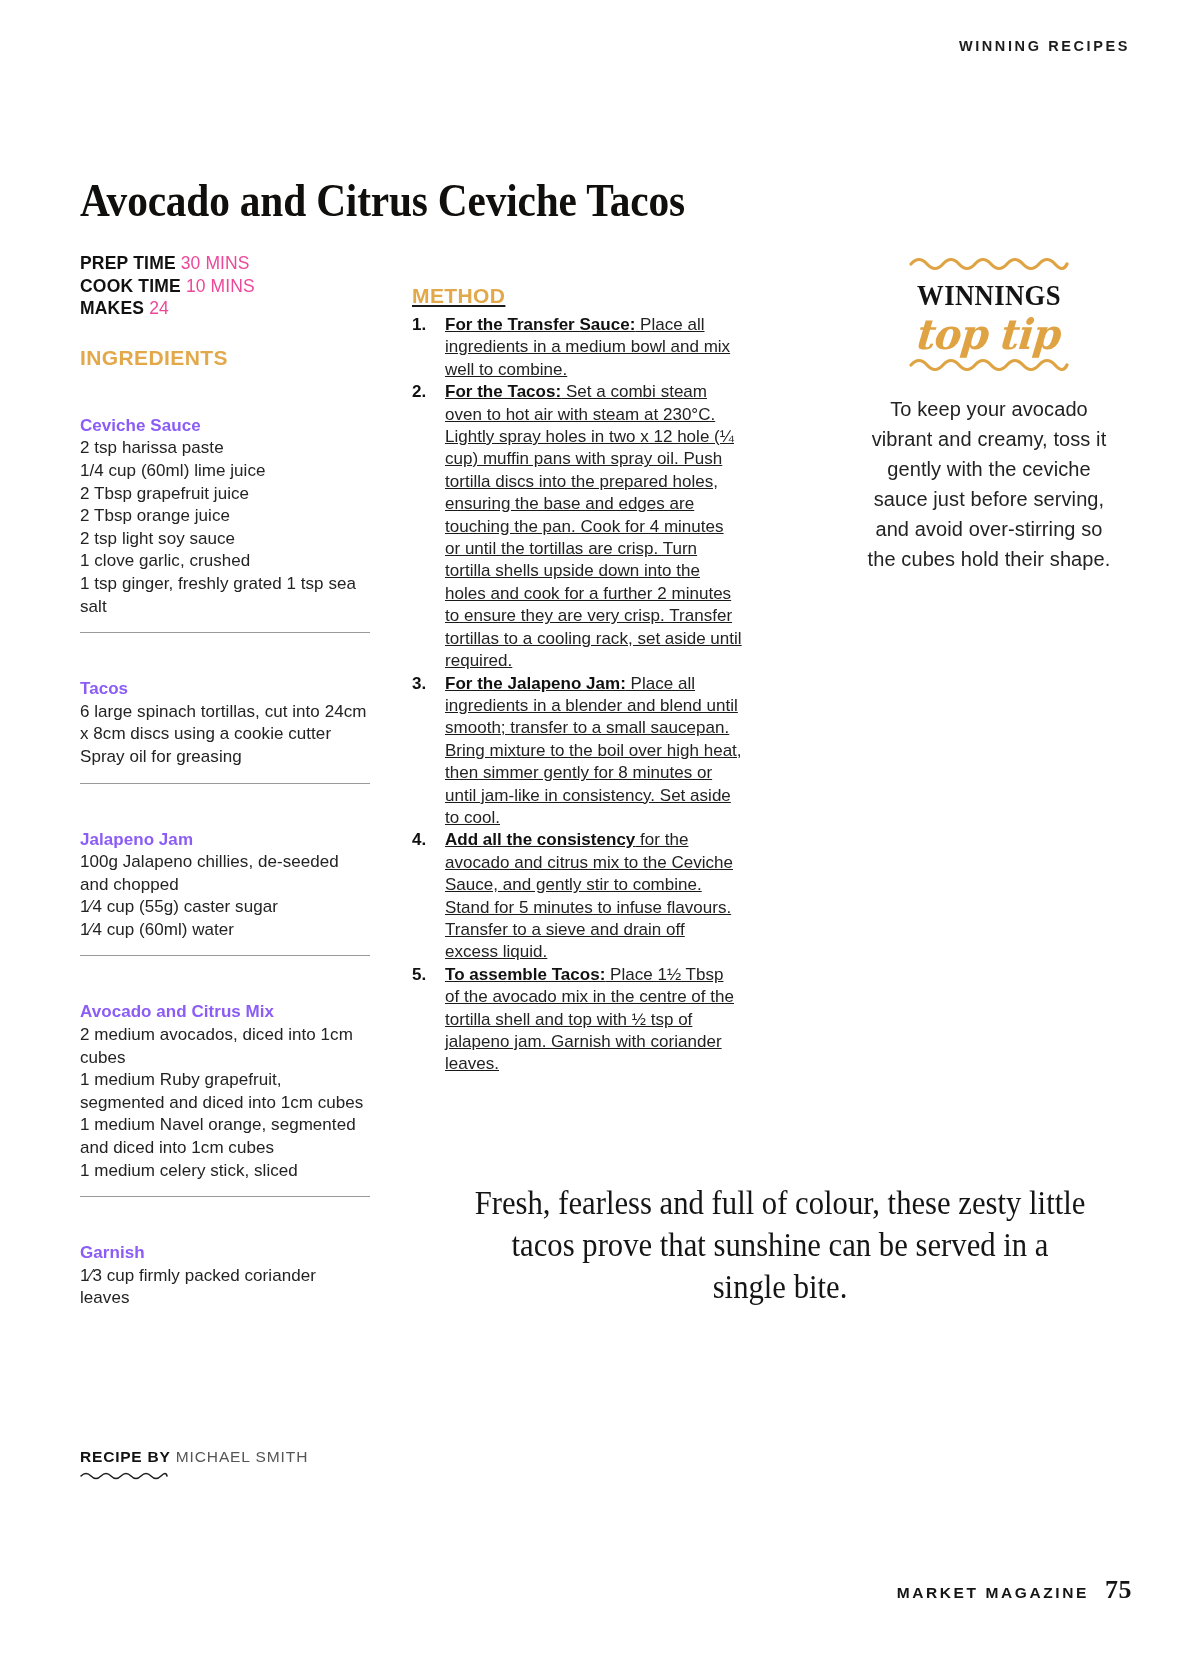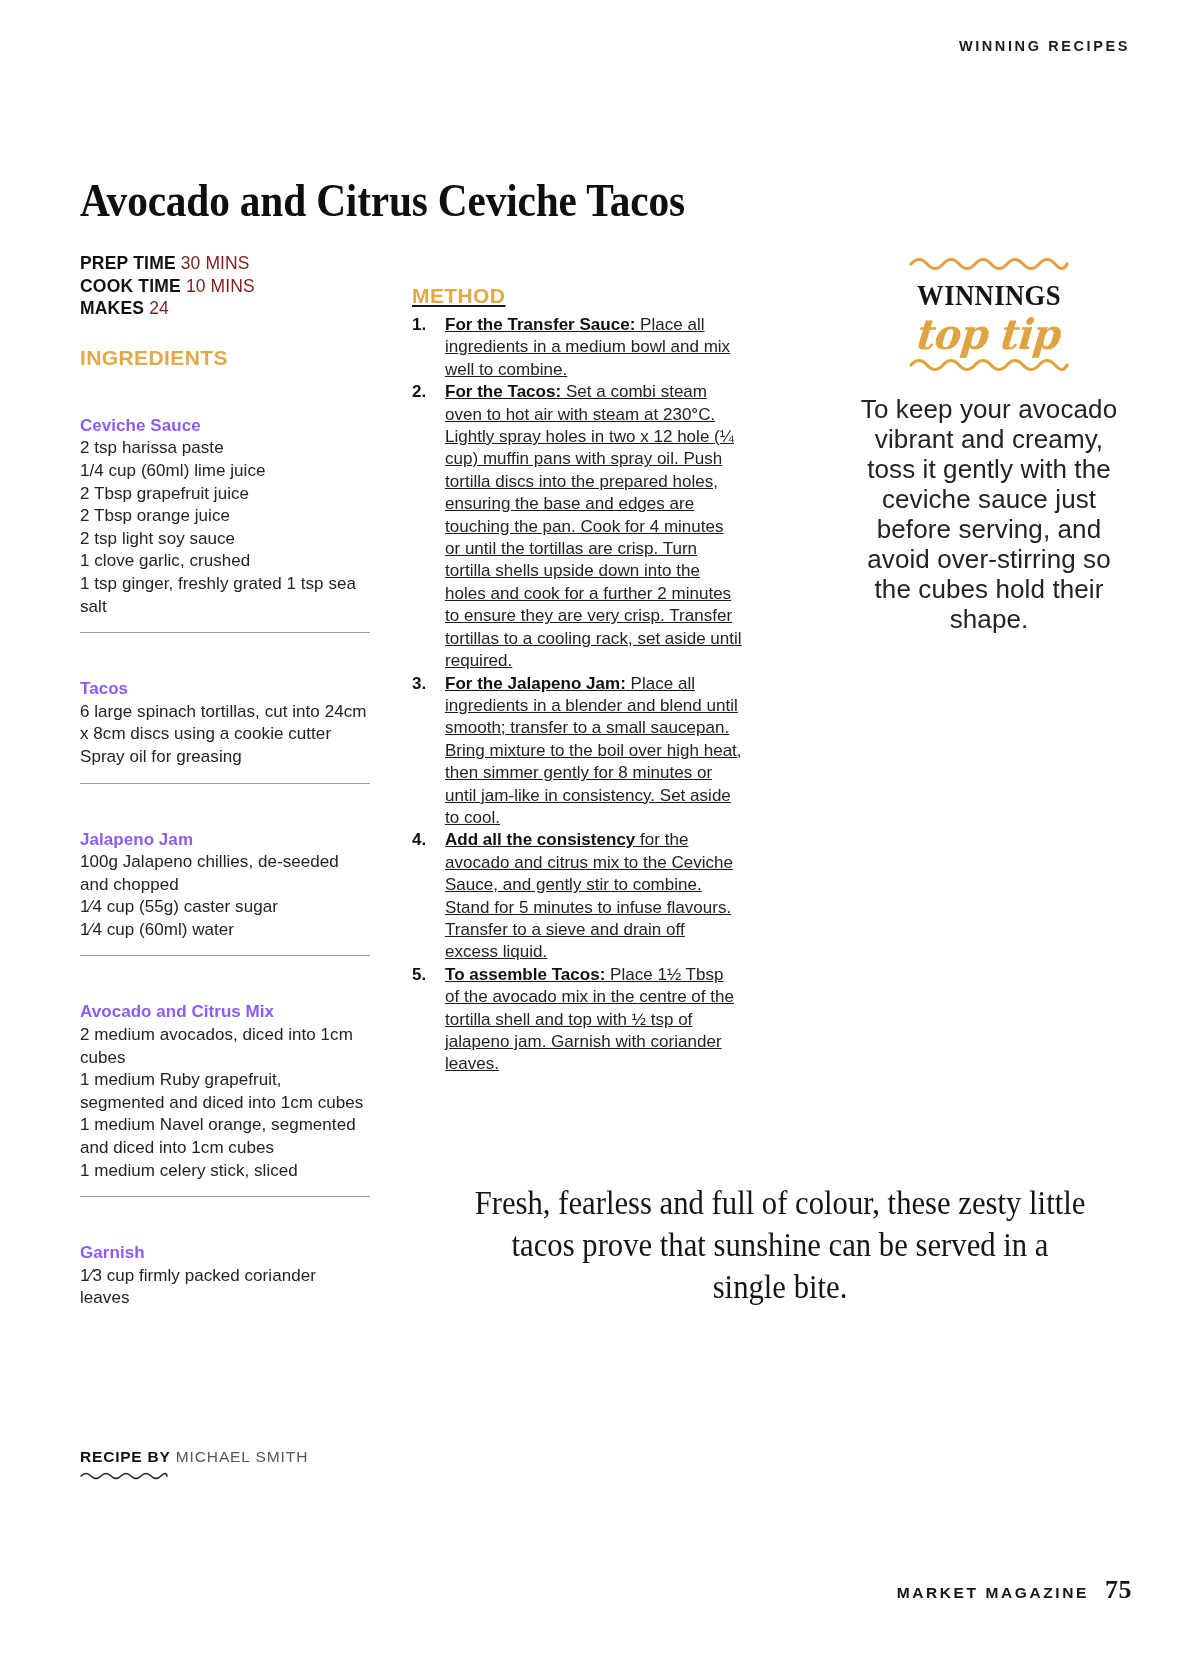--- a/index.html
+++ b/index.html
@@ -81,21 +81,21 @@
     color: #2a2a2a;
     letter-spacing: 0.1px;
   }
   .meta-line .lbl {
     font-weight: bold;
     color: #111;
     letter-spacing: 0.2px;
   }
   .meta-line .val {
     font-weight: normal;
-    color: #7f1d1d;
+    color: #ec4899;
   }
 
   
   .gold-heading {
     font-size: 21px;
     font-weight: bold;
     color: #e2a84a;
     letter-spacing: 0.4px;
     margin-top: 26px;
     margin-bottom: 6px;
@@ -172,21 +172,21 @@
     font-style: italic;
     font-weight: bold;
     font-size: 42px;
     color: #e0a343;
     line-height: 1.0;
     margin-top: 2px;
     transform: skewX(-6deg) scaleX(0.96);
     letter-spacing: -1px;
   }
   .tip-text {
-    font-size: 26px;
+    font-size: 20px;
     line-height: 30px;
     color: #232323;
     margin-top: 22px;
     letter-spacing: 0.1px;
   }
 
   
   .pull-quote {
     position: absolute;
     top: 1182px;

